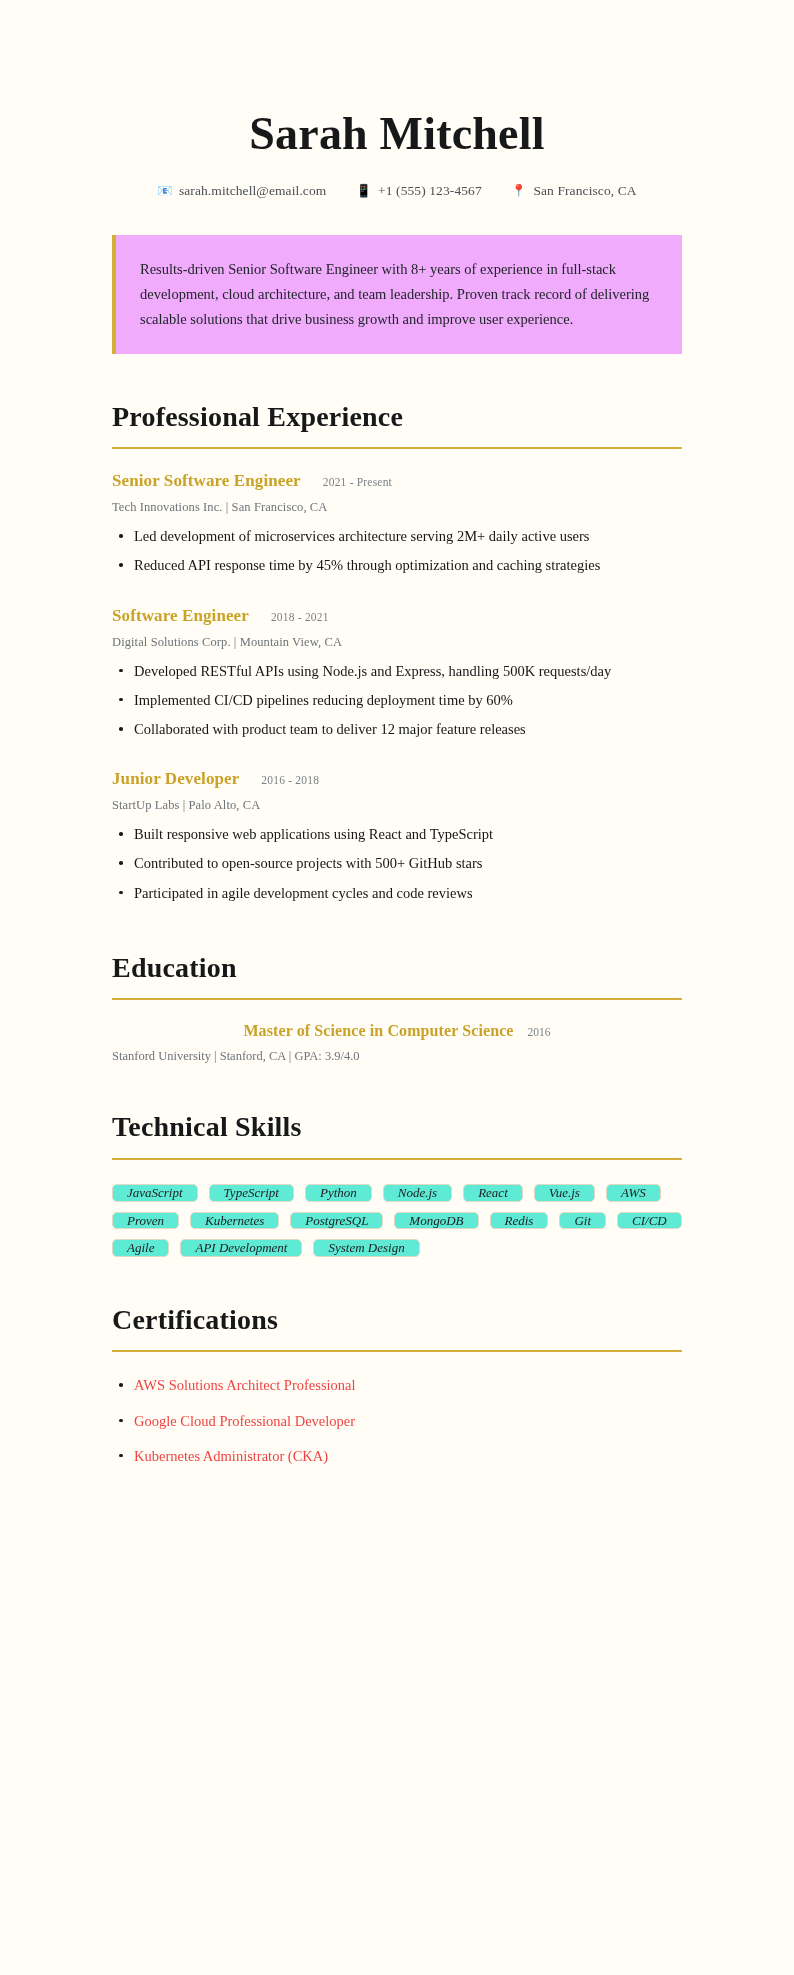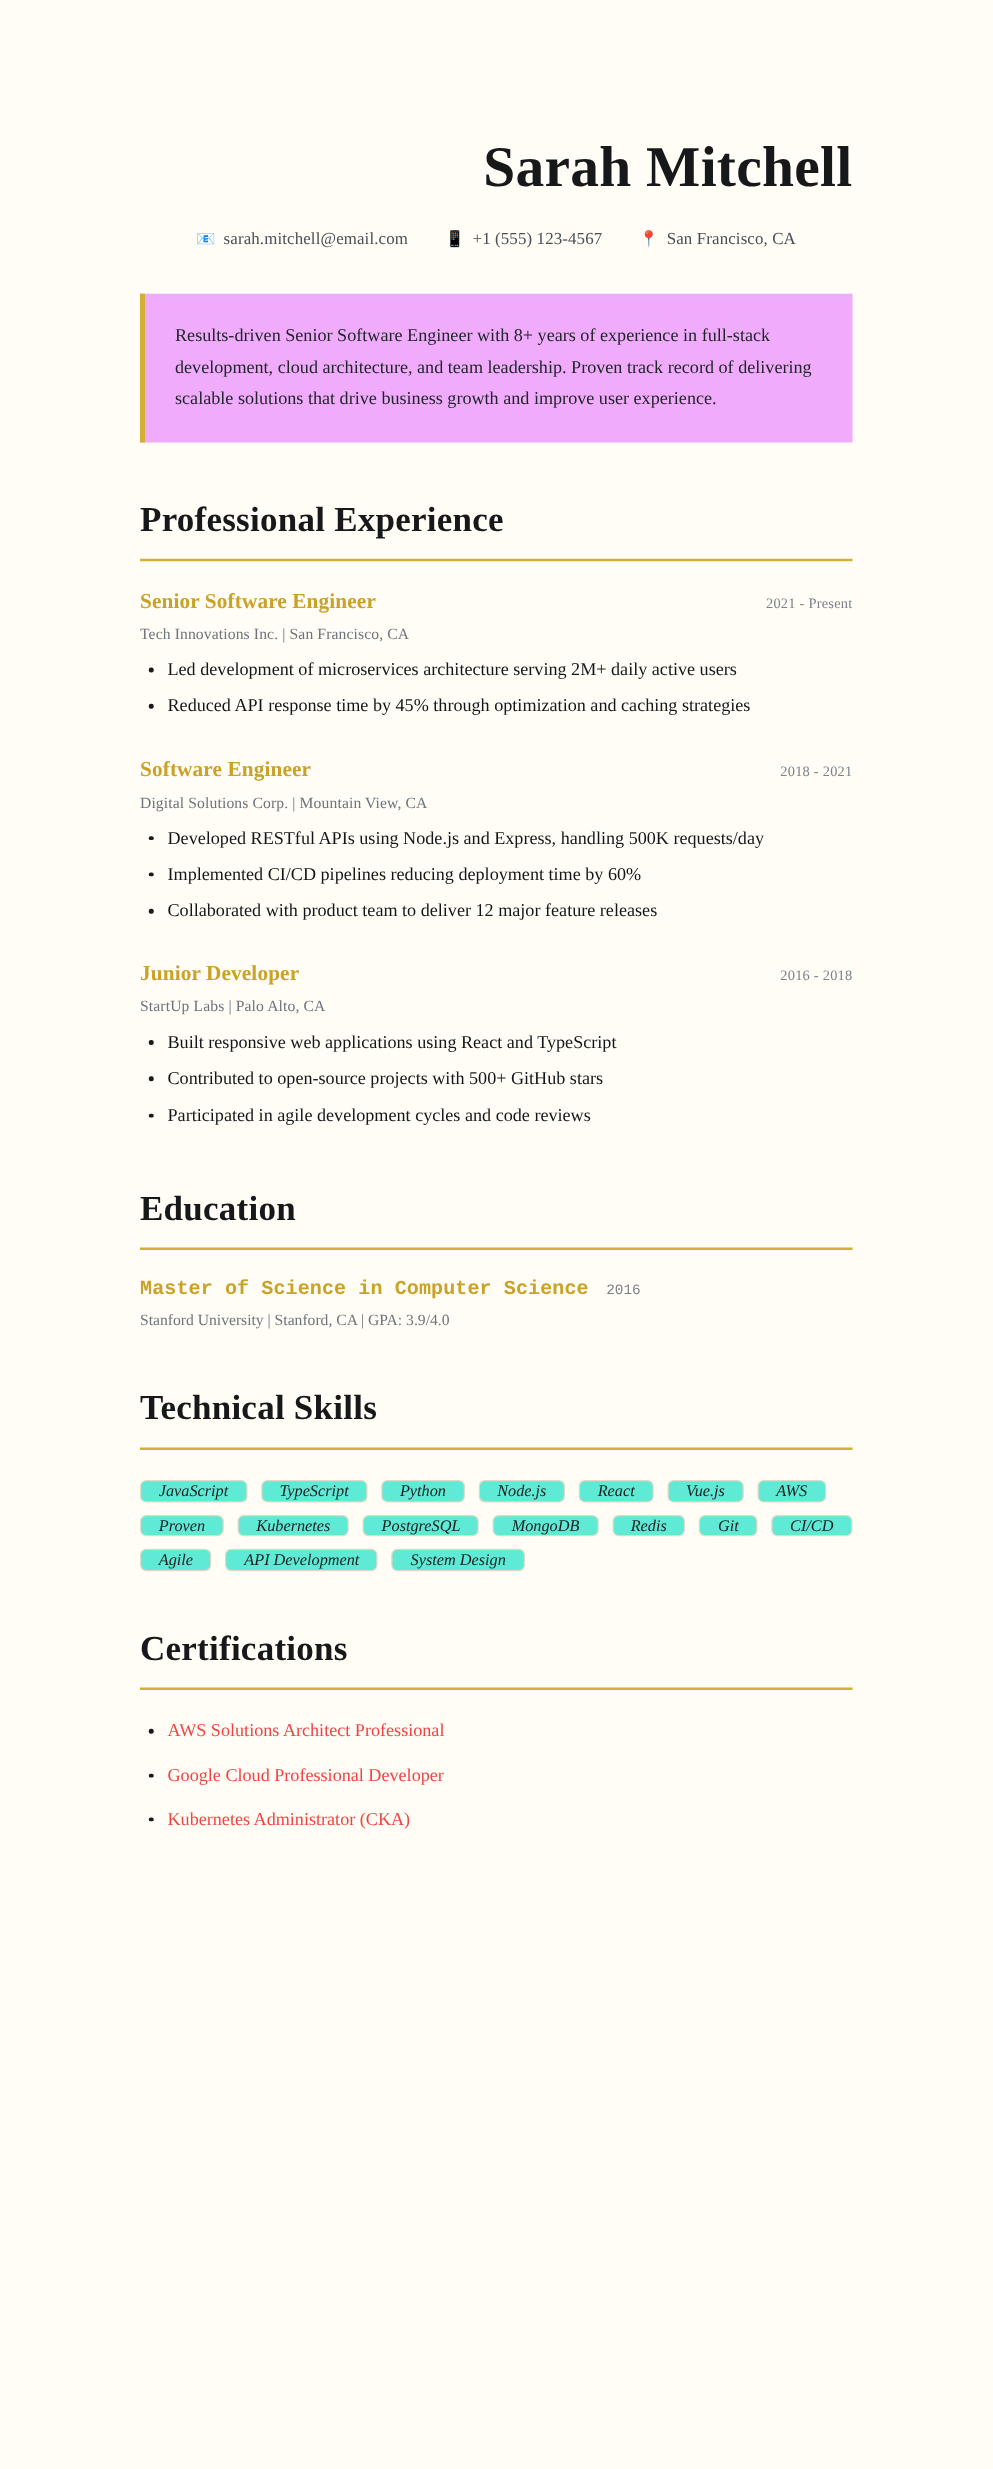--- a/index.html
+++ b/index.html
@@ -20,21 +20,21 @@
     background: #fffdf5;
     padding: 70px 0 60px 0;
   }
   .inner {
     width: 570px;
     margin: 0 auto;
   }
 
   
   .name {
-    text-align: right;
+    text-align: center;
     font-size: 46px;
     font-weight: bold;
     letter-spacing: 0.2px;
     color: #16181a;
     margin: 38px 0 0 0;
     line-height: 1.15;
     font-family: "Liberation Serif", "DejaVu Serif", serif;
   }
   .contact-row {
     display: flex;
@@ -84,23 +84,22 @@
     background: #d4af37;
     margin-top: 14px;
     width: 100%;
   }
 
   
   .job { margin-top: 22px; }
   .job + .job { margin-top: 28px; }
   .job-head {
     display: flex;
-    justify-content: space-between;
     align-items: baseline;
-    gap: 4px;
+    gap: 22px;
   }
   .job-title {
     font-size: 17px;
     font-weight: bold;
     color: #c9a227;
     letter-spacing: 0.1px;
   }
   .job-date {
     font-size: 11.5px;
     color: #7b828a;
@@ -136,24 +135,23 @@
     height: 3.5px;
     border-radius: 50%;
     background: #1a1a1a;
   }
 
   
   .edu { margin-top: 22px; }
   .edu + .edu { margin-top: 24px; }
   .edu-head {
     display: flex;
-    justify-content: flex-start;
+    justify-content: center;
     align-items: baseline;
     gap: 14px;
-    font-family: Liberation Mono, monospace;
   }
   .edu-degree {
     font-size: 16px;
     font-weight: bold;
     color: #c9a227;
     letter-spacing: 0.1px;
   }
   .edu-year {
     font-size: 11.5px;
     color: #7b828a;

